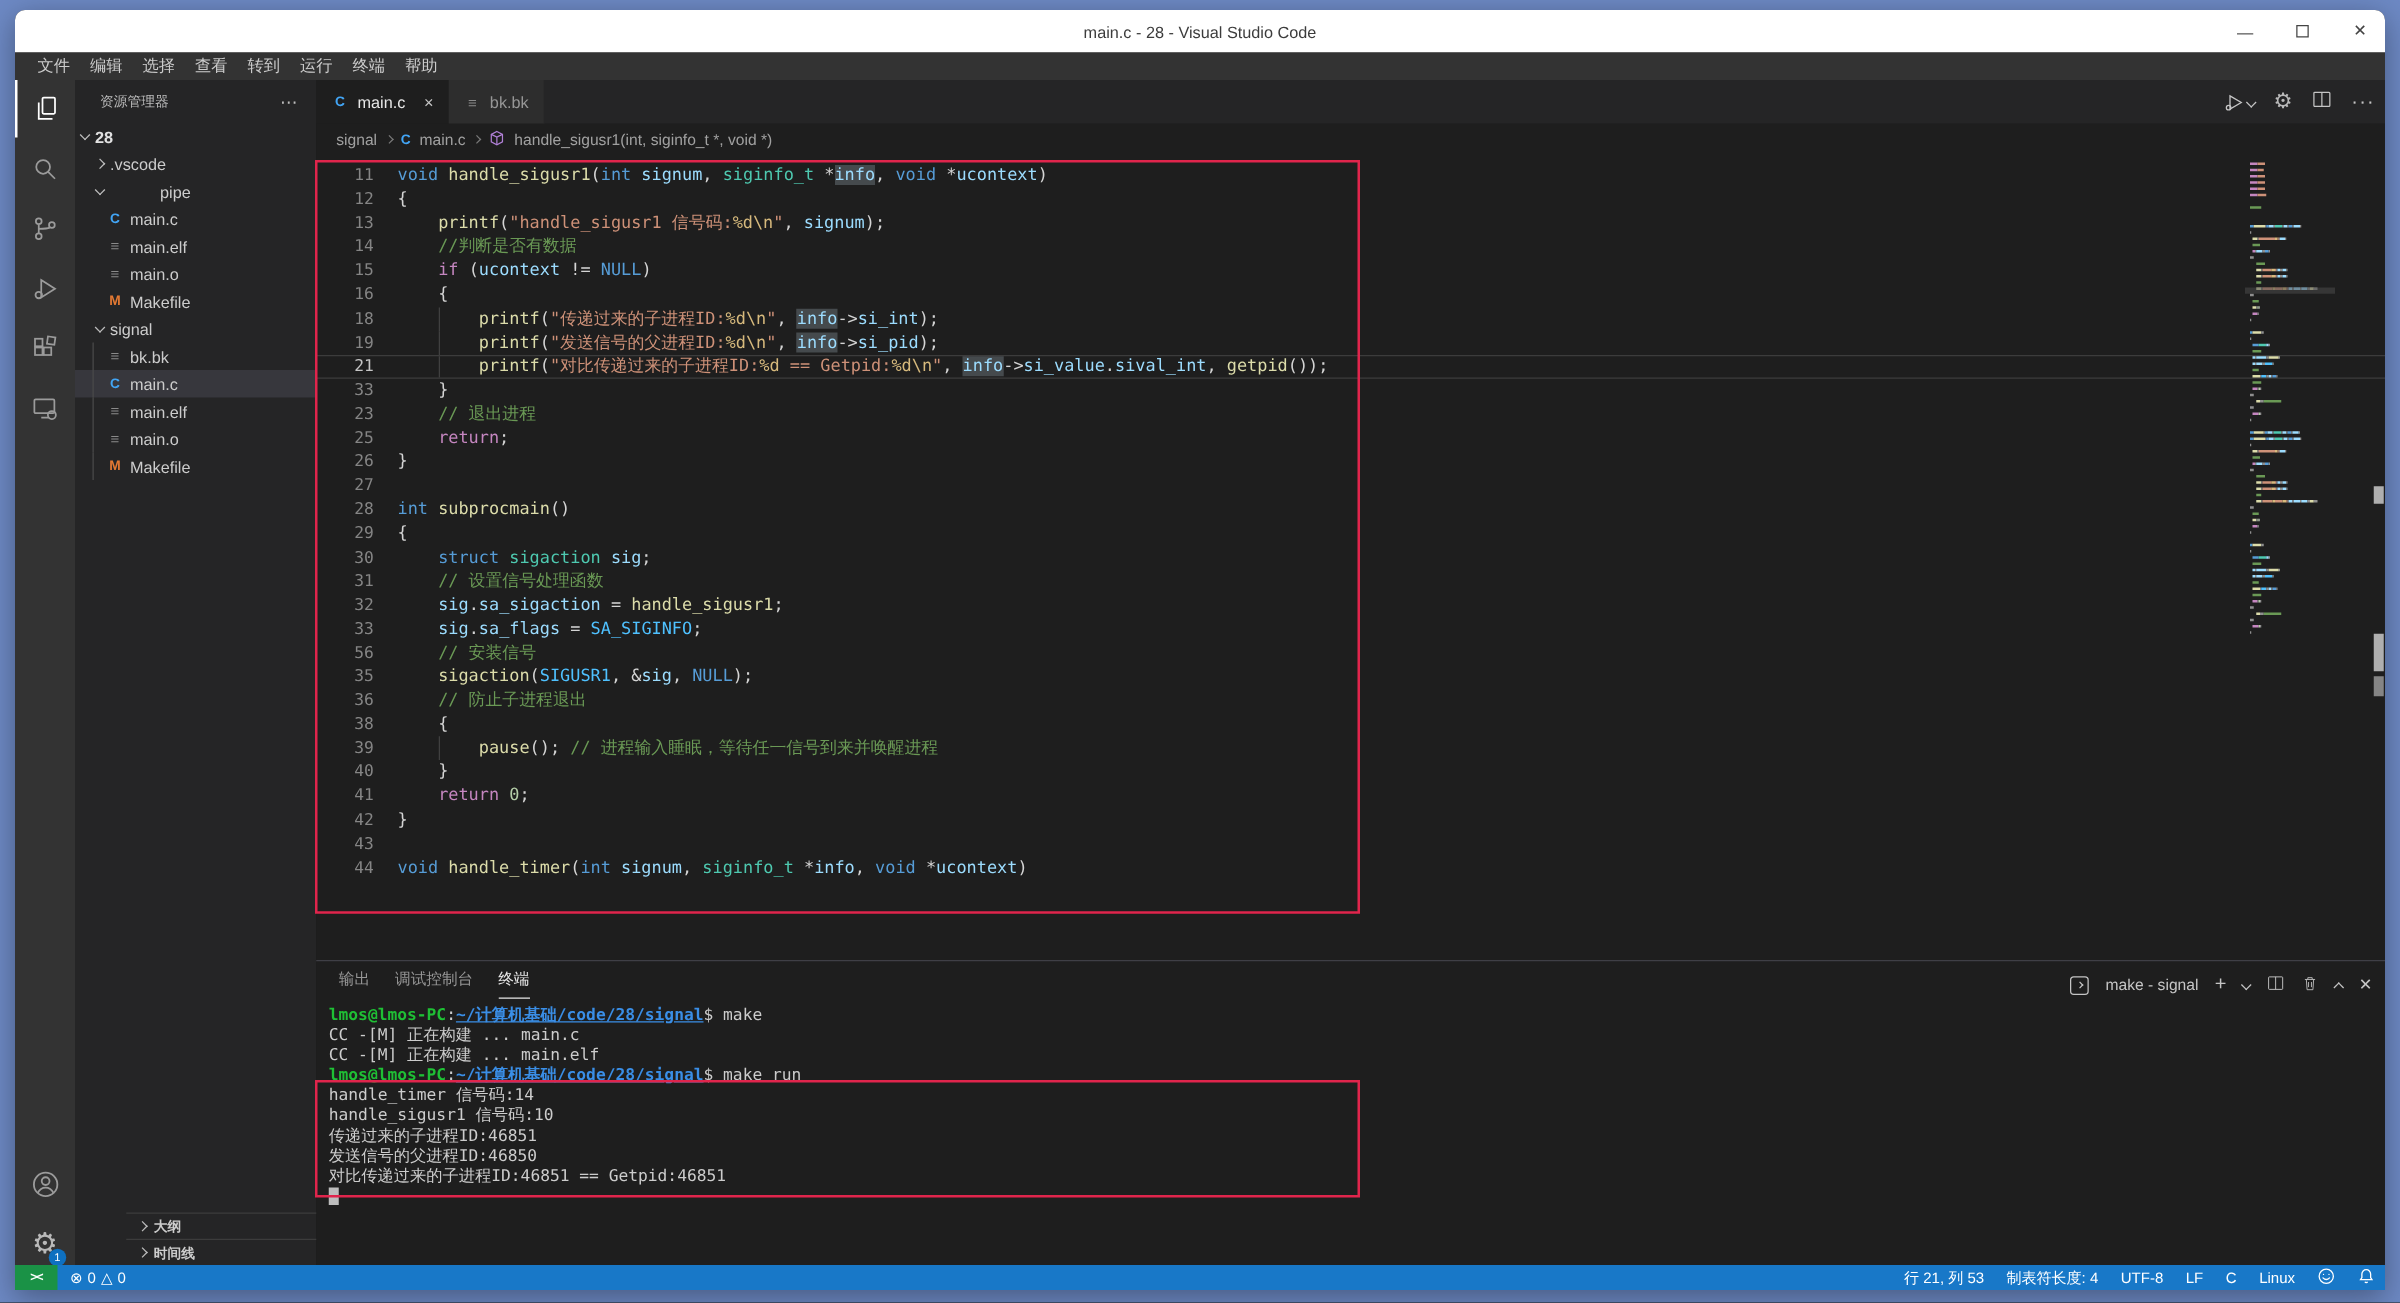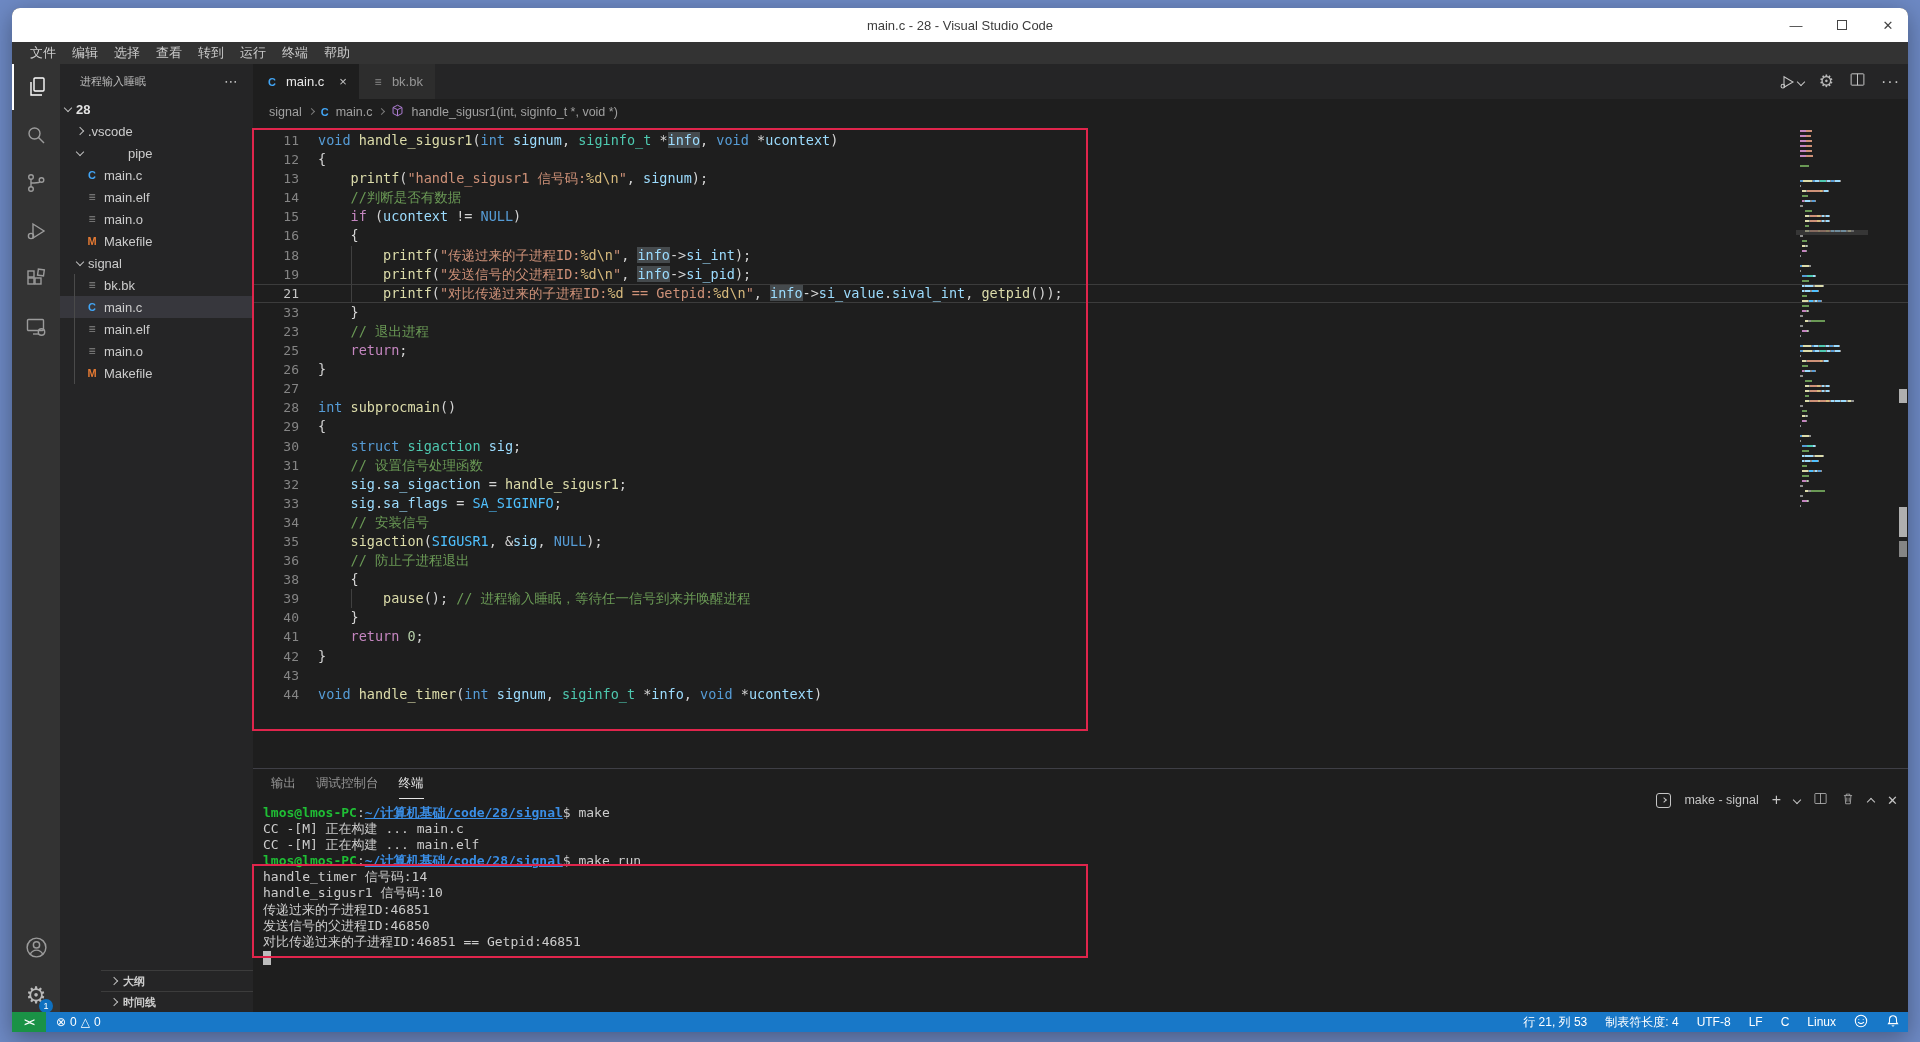--- a/index.html
+++ b/index.html
@@ -80,21 +80,21 @@
   .mrow{display:flex;height:2px;margin-bottom:3px;}
   .mseg{display:block;height:2px;flex:none;}
   .mband{position:absolute;left:-4px;width:72px;height:5px;background:#4b4b4b;opacity:.55;}
   .ruler{position:absolute;left:1645px;top:0;width:10px;height:644px;}
   .rmark{position:absolute;left:1px;width:8px;background:#c9c9c9;opacity:.85;}
   
   .panel{position:absolute;left:241px;top:760px;width:1655px;height:244px;background:#1e1e1e;border-top:1px solid #3f3f46;}
   .panel-header{position:absolute;left:0;top:0;width:100%;height:30px;display:flex;align-items:center;padding-left:18px;gap:20px;}
   .ptab{font-size:12.5px;color:#969696;height:30px;line-height:28px;}
   .ptab.active{color:#e7e7e7;border-bottom:1px solid #e7e7e7;}
-  .panel-actions{position:absolute;right:10px;top:16px;height:30px;display:flex;align-items:center;gap:13px;color:#c5c5c5;font-size:12.5px;text-align:right;}
+  .panel-actions{position:absolute;right:10px;top:4px;height:30px;display:flex;align-items:center;gap:13px;color:#c5c5c5;font-size:12.5px;text-align:right;}
   .panel-actions svg{stroke:#c5c5c5;fill:none;stroke-width:1.2;}
   .task-icon{width:15px;height:15px;border:1px solid #c5c5c5;border-radius:3px;display:flex;align-items:center;justify-content:center;}
   .task-icon .chev{width:4px;height:4px;border-color:#c5c5c5;transform:rotate(-45deg);}
   .pa-chev{width:6px;height:6px;border-right:1.3px solid #c5c5c5;border-bottom:1.3px solid #c5c5c5;display:inline-block;}
   .pa-chev.down{transform:rotate(45deg);}
   .pa-chev.up{transform:rotate(-135deg);margin-top:4px;}
   .term{position:absolute;left:10px;top:36px;font-family:"DejaVu Sans Mono","Liberation Mono",monospace;font-size:13px;}
   .trowt{height:16.1px;line-height:16.1px;white-space:pre;}
   .tt-t{color:#cccccc;} .tt-g{color:var(--tgreen,#1fbf35);font-weight:700;}
   .tt-b{color:var(--tblue,#3a8ee6);font-weight:700;text-decoration:underline;}
@@ -188,21 +188,21 @@
         </svg>
     </div>
     <div class="act" style="top:908px">
       <span class="gearchar">⚙</span>
       <span class="badge">1</span>
     </div>
   </div>
 
   <div class="sidebar">
     <div class="sb-header">
-      <span class="sb-title">进程输入睡眠</span>
+      <span class="sb-title">资源管理器</span>
       <span class="sb-more">⋯</span>
     </div>
     <div class="trow" style="padding-left:5px;font-weight:700;color:#e2e2e2;">
       <span class="chev down"></span>
       <span class="tlabel">28</span>
     </div>
     <div id="tree">
         <div class="trow" style="padding-left: 17px;">
           <span class="chev right"></span>
           <span class="tlabel">.vscode</span>
@@ -387,21 +387,21 @@
         </div>
         <div class="crow">
           <span class="ln">32</span>
           <span class="ctext"><span class="tk-sp">    </span><span class="tk-v">sig</span><span class="tk-p">.</span><span class="tk-v">sa_sigaction</span><span class="tk-p"> = </span><span class="tk-fn">handle_sigusr1</span><span class="tk-p">;</span></span>
         </div>
         <div class="crow">
           <span class="ln">33</span>
           <span class="ctext"><span class="tk-sp">    </span><span class="tk-v">sig</span><span class="tk-p">.</span><span class="tk-v">sa_flags</span><span class="tk-p"> = </span><span class="tk-m">SA_SIGINFO</span><span class="tk-p">;</span></span>
         </div>
         <div class="crow">
-          <span class="ln">34</span>
+          <span class="ln">56</span>
           <span class="ctext"><span class="tk-sp">    </span><span class="tk-c">// 安装信号</span></span>
         </div>
         <div class="crow">
           <span class="ln">35</span>
           <span class="ctext"><span class="tk-sp">    </span><span class="tk-fn">sigaction</span><span class="tk-p">(</span><span class="tk-m">SIGUSR1</span><span class="tk-p">, &amp;</span><span class="tk-v">sig</span><span class="tk-p">, </span><span class="tk-kw">NULL</span><span class="tk-p">);</span></span>
         </div>
         <div class="crow">
           <span class="ln">36</span>
           <span class="ctext"><span class="tk-sp">    </span><span class="tk-c">// 防止子进程退出</span></span>
         </div>

